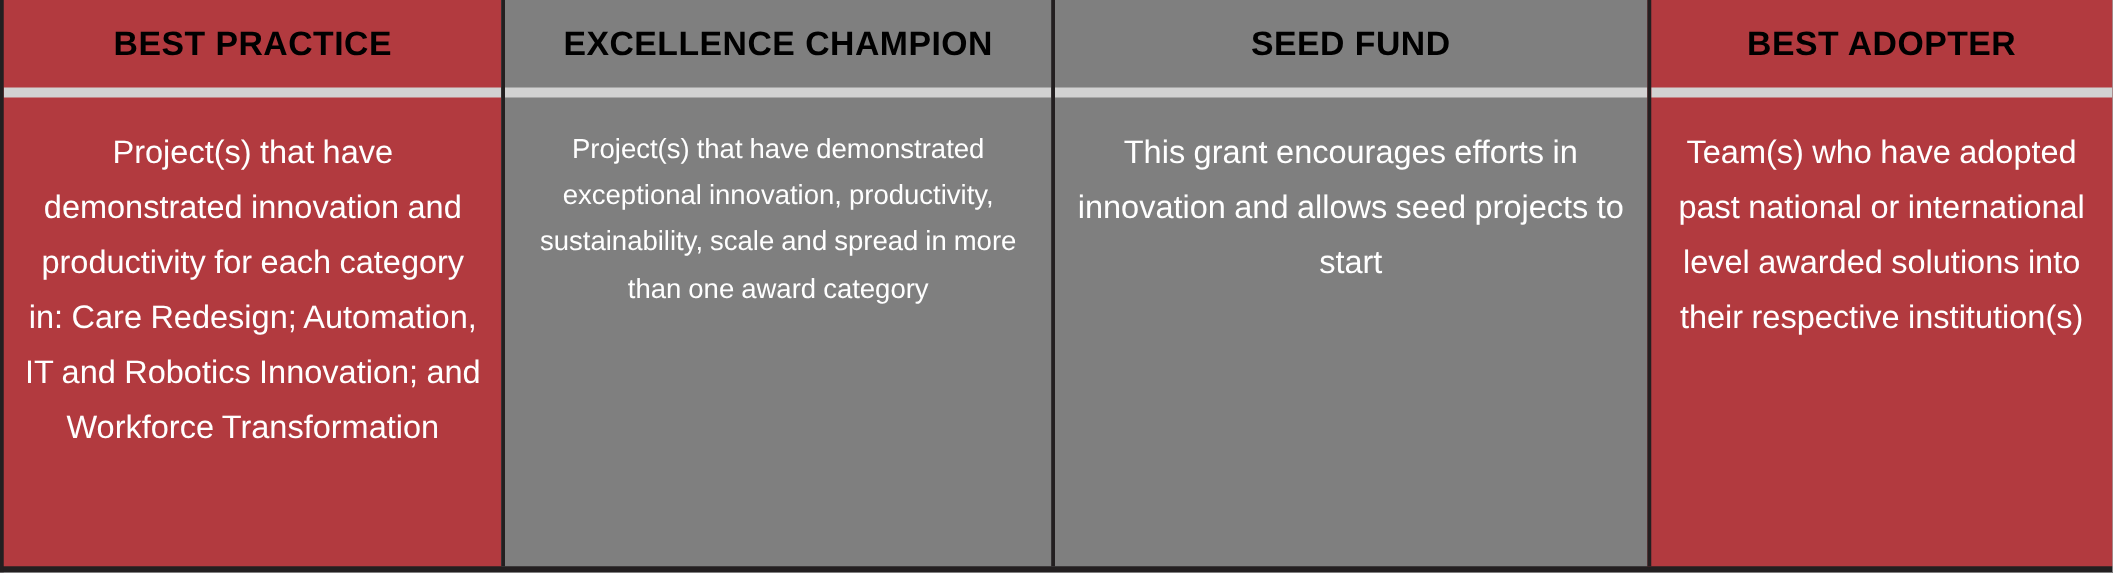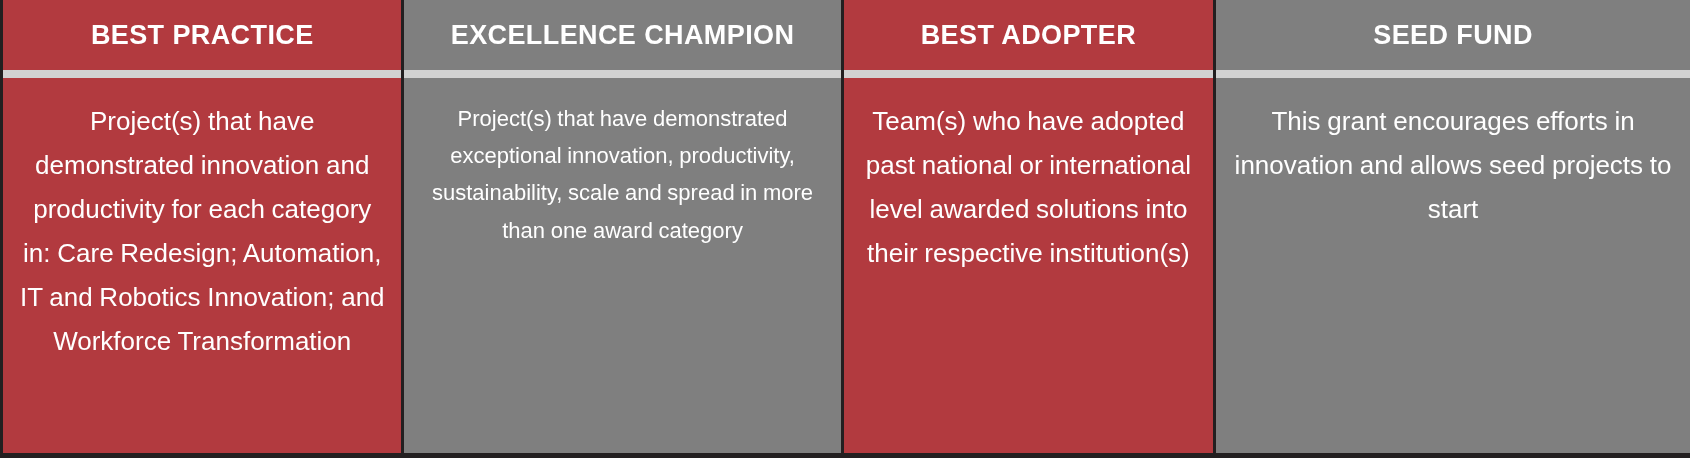--- a/index.html
+++ b/index.html
@@ -51,21 +51,21 @@
   .col-header {
     height: 70px;
     flex: 0 0 70px;
     display: flex;
     align-items: center;
     justify-content: center;
     padding: 0 10px;
   }
 
   .col-header-text {
-    color: #ffffff;
+    color: #000000;
     font-size: 27px;
     font-weight: 700;
     letter-spacing: 0.4px;
     line-height: 1.05;
     text-align: center;
     white-space: nowrap;
   }
 
   .header-rule {
     flex: 0 0 8px;
@@ -116,33 +116,33 @@
   <div class="column col-1 col-gray" style="background: rgb(127, 127, 127); color: rgb(255, 255, 255);">
     <div class="col-header">
       <span class="col-header-text">EXCELLENCE CHAMPION</span>
     </div>
     <div class="header-rule" style="background: rgb(210, 210, 210);"></div>
     <div class="col-body">
       <span class="col-body-text">Project(s) that have demonstrated exceptional innovation, productivity, sustainability, scale and spread in more than one award category</span>
     </div>
   </div>
 
+  <div class="column col-3 col-gray" style="background: rgb(127, 127, 127); color: rgb(255, 255, 255);">
+    <div class="col-header">
+      <span class="col-header-text">SEED FUND</span>
+    </div>
+    <div class="header-rule" style="background: rgb(210, 210, 210);"></div>
+    <div class="col-body">
+      <span class="col-body-text">This grant encourages efforts in innovation and allows seed projects to start</span>
+    </div>
+  </div>
+
   <div class="column col-2 col-red" style="background: rgb(178, 58, 63); color: rgb(255, 255, 255);">
     <div class="col-header">
       <span class="col-header-text">BEST ADOPTER</span>
     </div>
     <div class="header-rule" style="background: rgb(210, 210, 210);"></div>
     <div class="col-body">
       <span class="col-body-text">Team(s) who have adopted past national or international level awarded solutions into their respective institution(s)</span>
     </div>
   </div>
 
-  <div class="column col-3 col-gray" style="background: rgb(127, 127, 127); color: rgb(255, 255, 255);">
-    <div class="col-header">
-      <span class="col-header-text">SEED FUND</span>
-    </div>
-    <div class="header-rule" style="background: rgb(210, 210, 210);"></div>
-    <div class="col-body">
-      <span class="col-body-text">This grant encourages efforts in innovation and allows seed projects to start</span>
-    </div>
-  </div>
-
 </div>
 
 </body></html>

